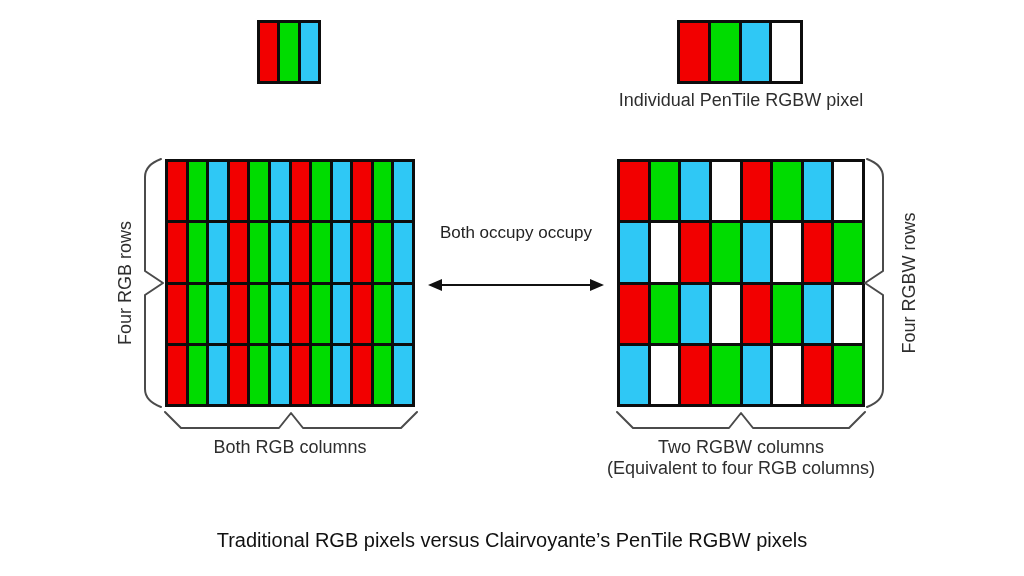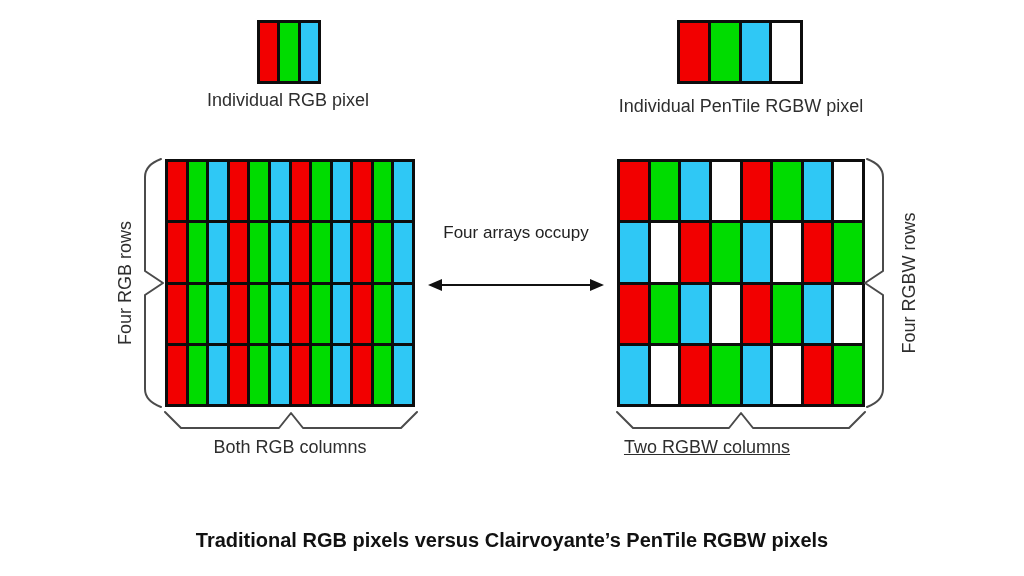--- a/index.html
+++ b/index.html
@@ -10,56 +10,55 @@
   .pixel-grid{
     position:absolute;display:grid;gap:3px;
     background:#0d0d0d;border:3px solid #0d0d0d;box-sizing:border-box;
   }
   .px-rgb{left:257px;top:20px;width:64px;height:64px;grid-template-columns:repeat(3,1fr);}
   .px-rgbw{left:677px;top:20px;width:126px;height:64px;grid-template-columns:repeat(4,1fr);}
   .grid-left{left:165px;top:159px;width:250px;height:248px;grid-template-columns:repeat(12,1fr);}
   .grid-right{left:617px;top:159px;width:248px;height:248px;grid-template-columns:repeat(8,1fr);}
   .cap{position:absolute;font-size:18px;color:#2e2e2e;text-align:center;}
   .cap-rgb{left:158px;top:90px;width:260px;}
-  .cap-rgbw{left:591px;top:96px;width:300px;}
+  .cap-rgbw{left:591px;top:90px;width:300px;}
   .vlabel{
     position:absolute;font-size:18px;color:#2e2e2e;white-space:nowrap;
     transform:translate(-50%,-50%) rotate(-90deg);transform-origin:center center;
   }
   .vl-left{left:125px;top:283px;}
   .vl-right{left:909px;top:283px;}
   .bl{position:absolute;text-align:center;font-size:18px;color:#2e2e2e;}
   .bl-left{left:165px;top:437px;width:250px;}
-  .bl-right{left:532px;top:437px;width:350px;line-height:21px;text-decoration:underline;}
+  .bl-right{left:566px;top:437px;width:350px;line-height:21px;}
   .center-note{
     position:absolute;left:421px;top:221px;width:190px;text-align:center;
     font-size:17px;line-height:24px;color:#222222;
   }
   .brace,.arrow{position:absolute;}
   .b-left{left:138px;top:155px;}
   .b-right{left:856px;top:155px;}
   .b-bot-left{left:160px;top:409px;}
   .b-bot-right{left:608px;top:409px;}
   .arrow{left:426px;top:275px;}
   .title{
     position:absolute;left:0;top:529px;width:1024px;text-align:center;
-    font-size:20px;font-weight:bold;color:#111111;
+    font-size:20px;font-weight:normal;color:#111111;
   }
 </style>
 </head>
 <body>
 
 <div class="stage">
 
   <div class="pixel-grid px-rgb">
       <div style="background: rgb(242, 0, 0);"></div>
       <div style="background: rgb(0, 220, 0);"></div>
       <div style="background: rgb(47, 200, 245);"></div>
     </div>
-  <div class="cap cap-rgb">Individual RGB pixel</div>
 
   <div class="pixel-grid px-rgbw">
       <div style="background: rgb(242, 0, 0);"></div>
       <div style="background: rgb(0, 220, 0);"></div>
       <div style="background: rgb(47, 200, 245);"></div>
       <div style="background: rgb(255, 255, 255);"></div>
     </div>
   <div class="cap cap-rgbw">Individual PenTile RGBW pixel</div>
 
   <div class="pixel-grid grid-left">
@@ -160,24 +159,25 @@
   <svg class="brace b-bot-left" width="260" height="26" viewBox="0 0 260 26">
     <path d="M5,3 L21,19 L119,19 L131,4 L143,19 L241,19 L257,3" fill="none" stroke="#4b4b4b" stroke-width="2" stroke-linejoin="round" stroke-linecap="round"></path>
   </svg>
   <svg class="brace b-bot-right" width="264" height="26" viewBox="0 0 264 26">
     <path d="M9,3 L25,19 L121,19 L133,4 L145,19 L241,19 L257,3" fill="none" stroke="#4b4b4b" stroke-width="2" stroke-linejoin="round" stroke-linecap="round"></path>
   </svg>
 
   <div class="bl bl-left">Both RGB columns</div>
   <div class="bl bl-right">
     <div>Two RGBW columns</div>
+    <div>(Equivalent to four RGB columns)</div>
   </div>
 
   <div class="center-note">
-    <div>Four arrays occupy</div>
+    <div>Both occupy occupy</div>
   </div>
   <svg class="arrow" width="180" height="20" viewBox="0 0 180 20">
     <line x1="12" y1="10" x2="168" y2="10" stroke="#111" stroke-width="2"></line>
     <polygon points="2,10 16,4 16,16" fill="#111"></polygon>
     <polygon points="178,10 164,4 164,16" fill="#111"></polygon>
   </svg>
 
   <div class="title">Traditional RGB pixels versus Clairvoyante’s PenTile RGBW pixels</div>
 
 </div>

